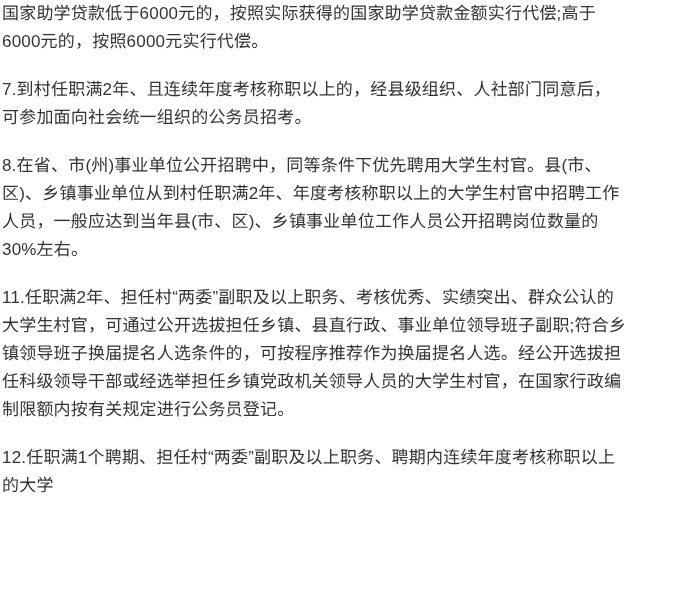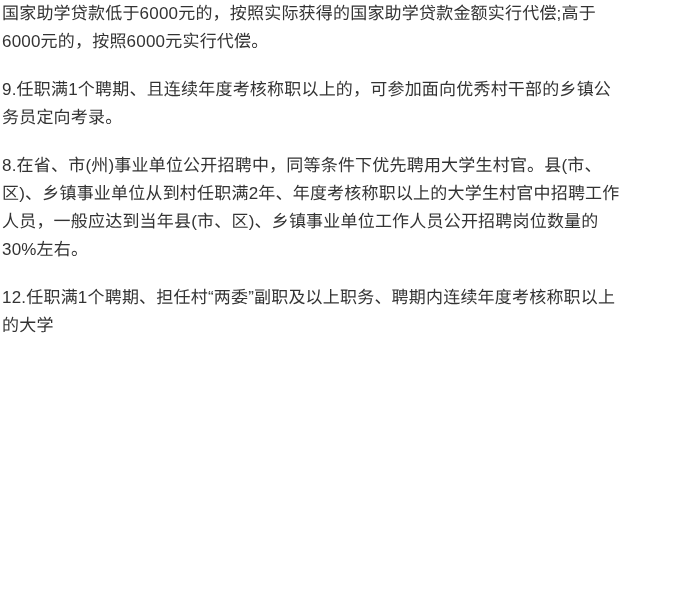--- a/index.html
+++ b/index.html
@@ -31,16 +31,17 @@
   }
   .doc p:last-child {
     margin-bottom: 0;
   }
 </style>
 </head>
 <body>
 
 <div class="doc">
   <p>国家助学贷款低于6000元的，按照实际获得的国家助学贷款金额实行代偿;高于6000元的，按照6000元实行代偿。</p>
-  <p>9.任职满1个聘期、且连续年度考核称职以上的，可参加面向优秀村干部的乡镇公务员定向考录。</p>
+  <p>7.到村任职满2年、且连续年度考核称职以上的，经县级组织、人社部门同意后，可参加面向社会统一组织的公务员招考。</p>
   <p>8.在省、市(州)事业单位公开招聘中，同等条件下优先聘用大学生村官。县(市、区)、乡镇事业单位从到村任职满2年、年度考核称职以上的大学生村官中招聘工作人员，一般应达到当年县(市、区)、乡镇事业单位工作人员公开招聘岗位数量的30%左右。</p>
+  <p>11.任职满2年、担任村“两委”副职及以上职务、考核优秀、实绩突出、群众公认的大学生村官，可通过公开选拔担任乡镇、县直行政、事业单位领导班子副职;符合乡镇领导班子换届提名人选条件的，可按程序推荐作为换届提名人选。经公开选拔担任科级领导干部或经选举担任乡镇党政机关领导人员的大学生村官，在国家行政编制限额内按有关规定进行公务员登记。</p>
   <p>12.任职满1个聘期、担任村“两委”副职及以上职务、聘期内连续年度考核称职以上的大学</p>
 </div>
 
 </body></html>

